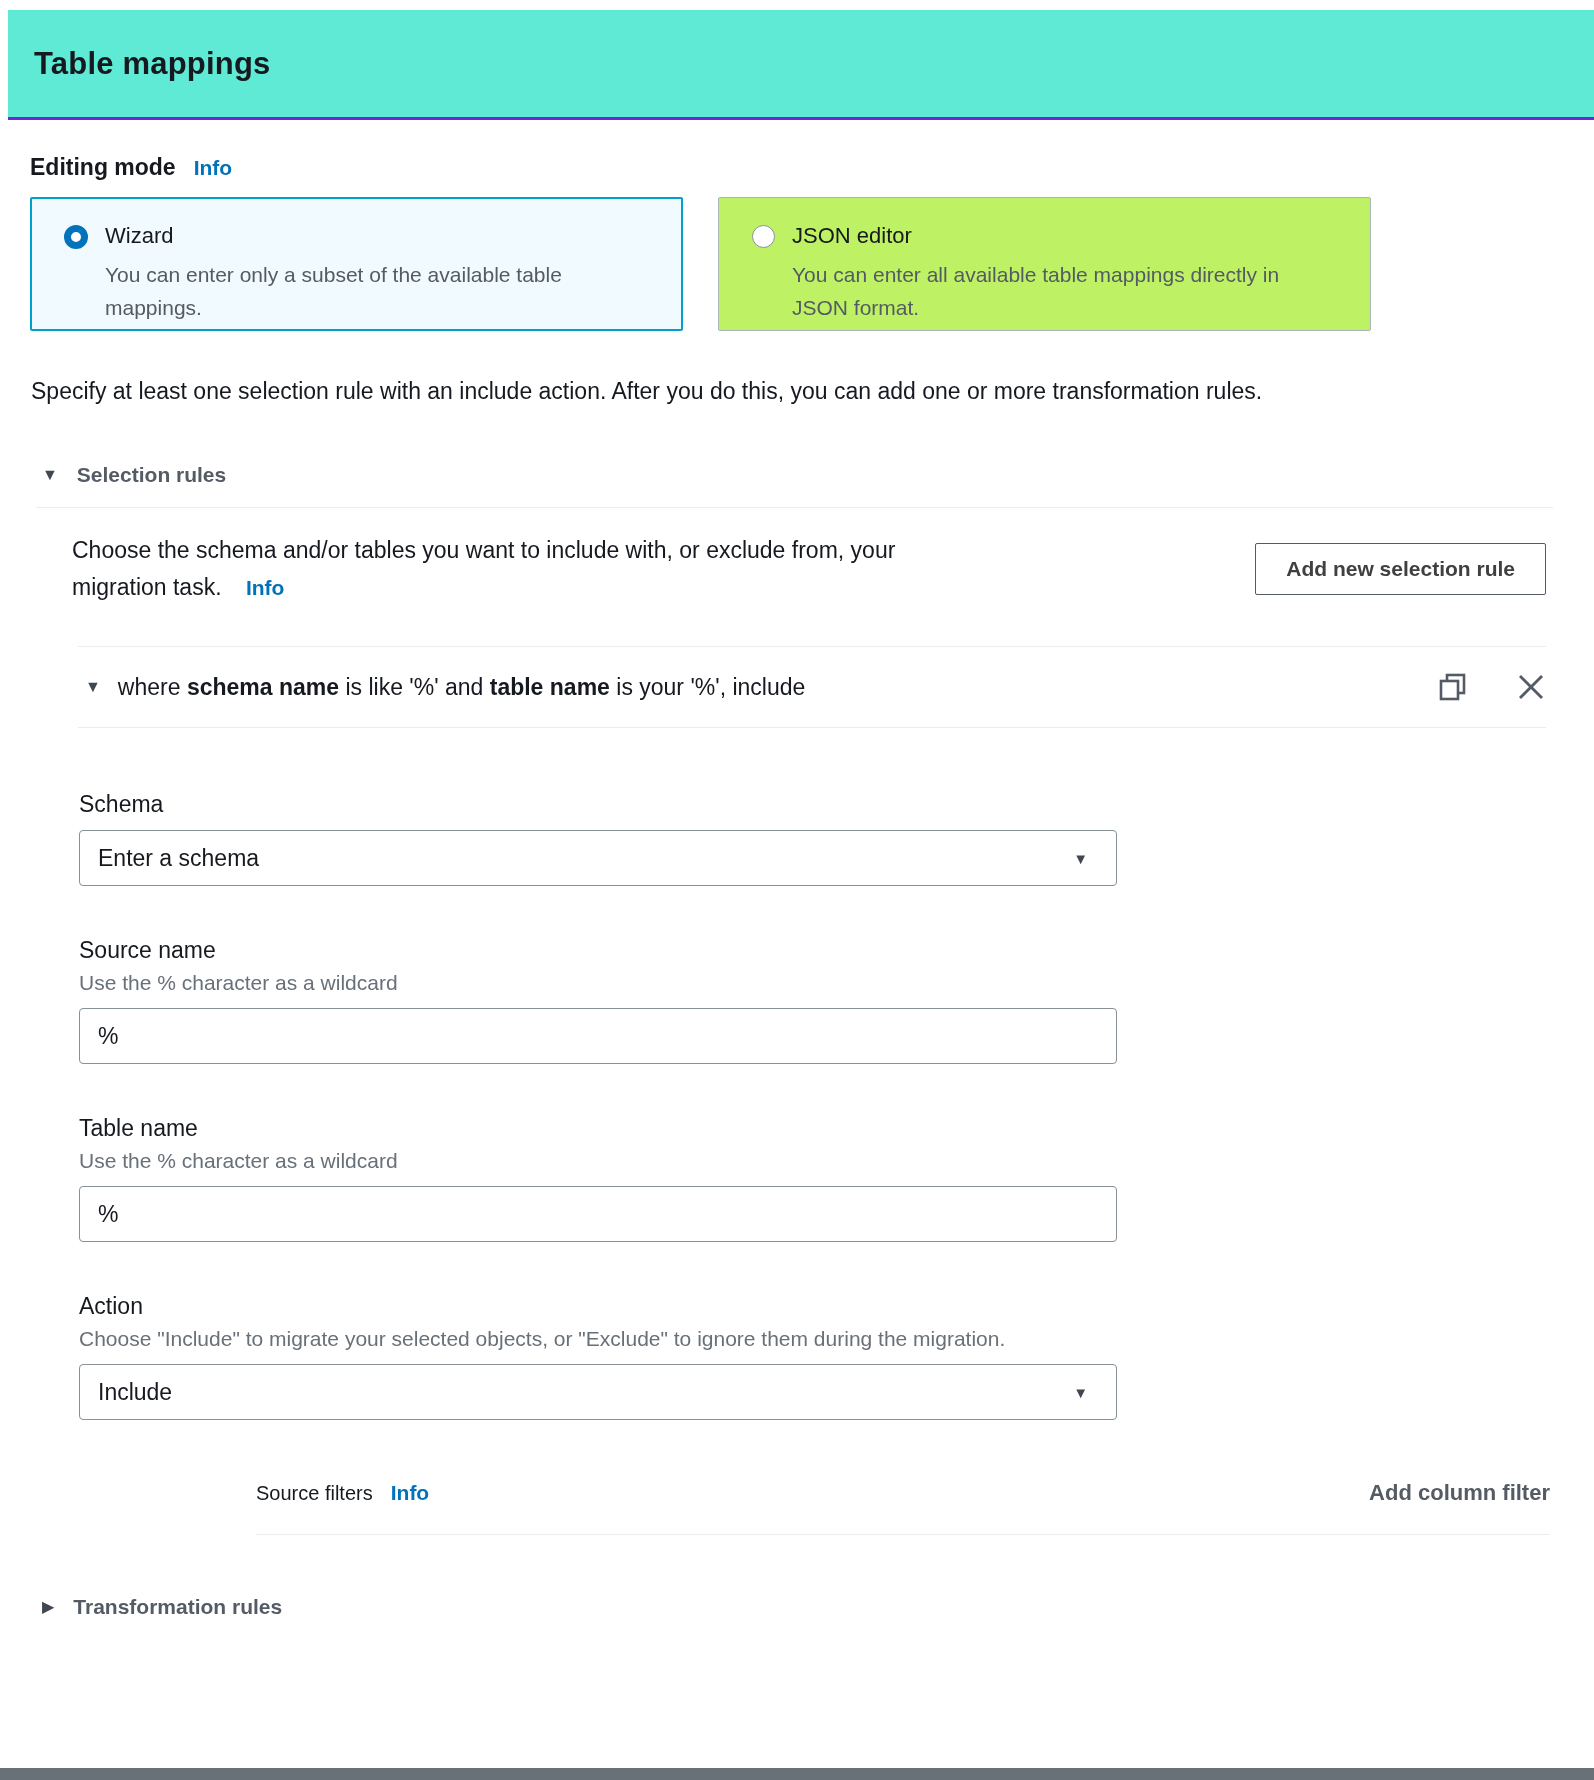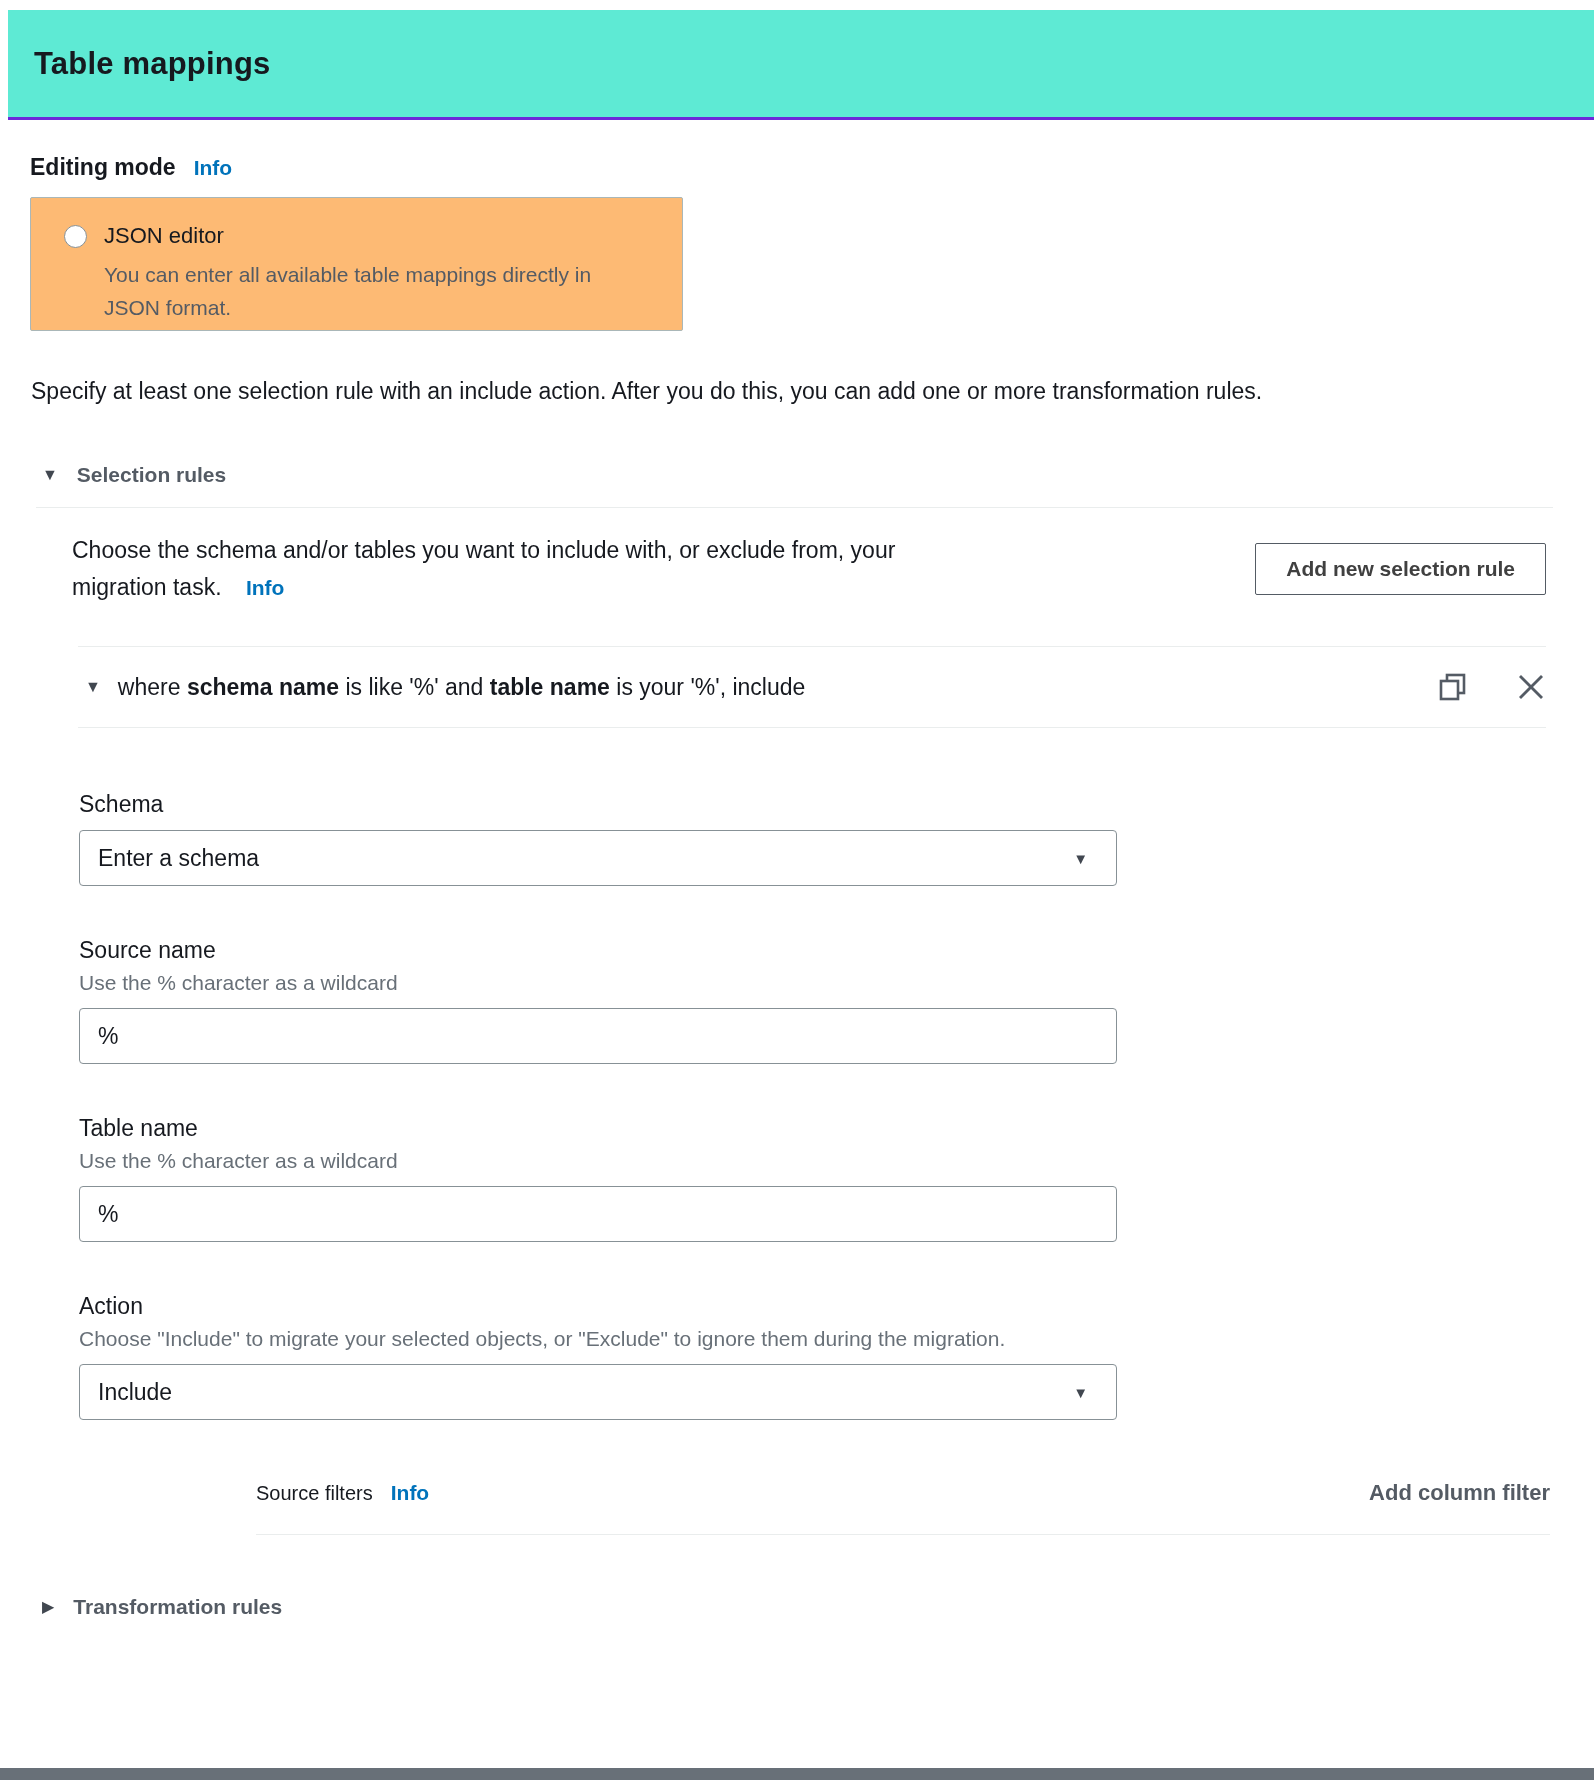--- a/index.html
+++ b/index.html
@@ -22,21 +22,21 @@
   .panel-header h1 { font-size: 31px; font-weight: 700; margin-left: 26px; letter-spacing: 0.2px; }
 
   .editing-row { margin: 34px 0 0 30px; display: flex; align-items: baseline; }
   .editing-label { font-size: 23px; font-weight: bold; }
   .info-link { font-size: 21px; font-weight: 700; color: #0073bb; margin-left: 18px; cursor: pointer; text-decoration: none; }
 
   .cards { margin: 16px 0 0 30px; display: flex; gap: 35px; }
   .card {
     width: 653px; height: 134px;
     border: 1px solid #aab7b8; border-radius: 2px;
-    background: #fdba74;
+    background: #bef264;
     padding: 24px 24px 20px 33px;
     display: flex; align-items: flex-start;
     cursor: pointer;
   }
   .card.selected { border: 2px solid #00a1c9; background: #f1faff; padding: 23px 23px 19px 32px; }
   .radio { flex: 0 0 auto; margin-top: 3px; border-radius: 50%; background: #fff; }
   .radio.checked  { width: 24px; height: 24px; border: 7px solid #0073bb; }
   .radio.unchecked{ width: 23px; height: 23px; border: 1px solid #879196; }
   .card-text { margin-left: 17px; }
   .card-title { font-size: 22px; line-height: 28px; }
@@ -100,20 +100,27 @@
 <div class="panel-header">
   <h1>Table mappings</h1>
 </div>
 
 <div class="editing-row">
   <span class="editing-label">Editing mode</span>
   <a class="info-link">Info</a>
 </div>
 
 <div class="cards">
+  <div class="card selected">
+    <span class="radio checked"></span>
+    <div class="card-text">
+      <div class="card-title">Wizard</div>
+      <div class="card-desc">You can enter only a subset of the available table mappings.</div>
+    </div>
+  </div>
   <div class="card">
     <span class="radio unchecked"></span>
     <div class="card-text">
       <div class="card-title">JSON editor</div>
       <div class="card-desc">You can enter all available table mappings directly in JSON format.</div>
     </div>
   </div>
 </div>
 
 <p class="intro">Specify at least one selection rule with an include action. After you do this, you can add one or more transformation rules.</p>

